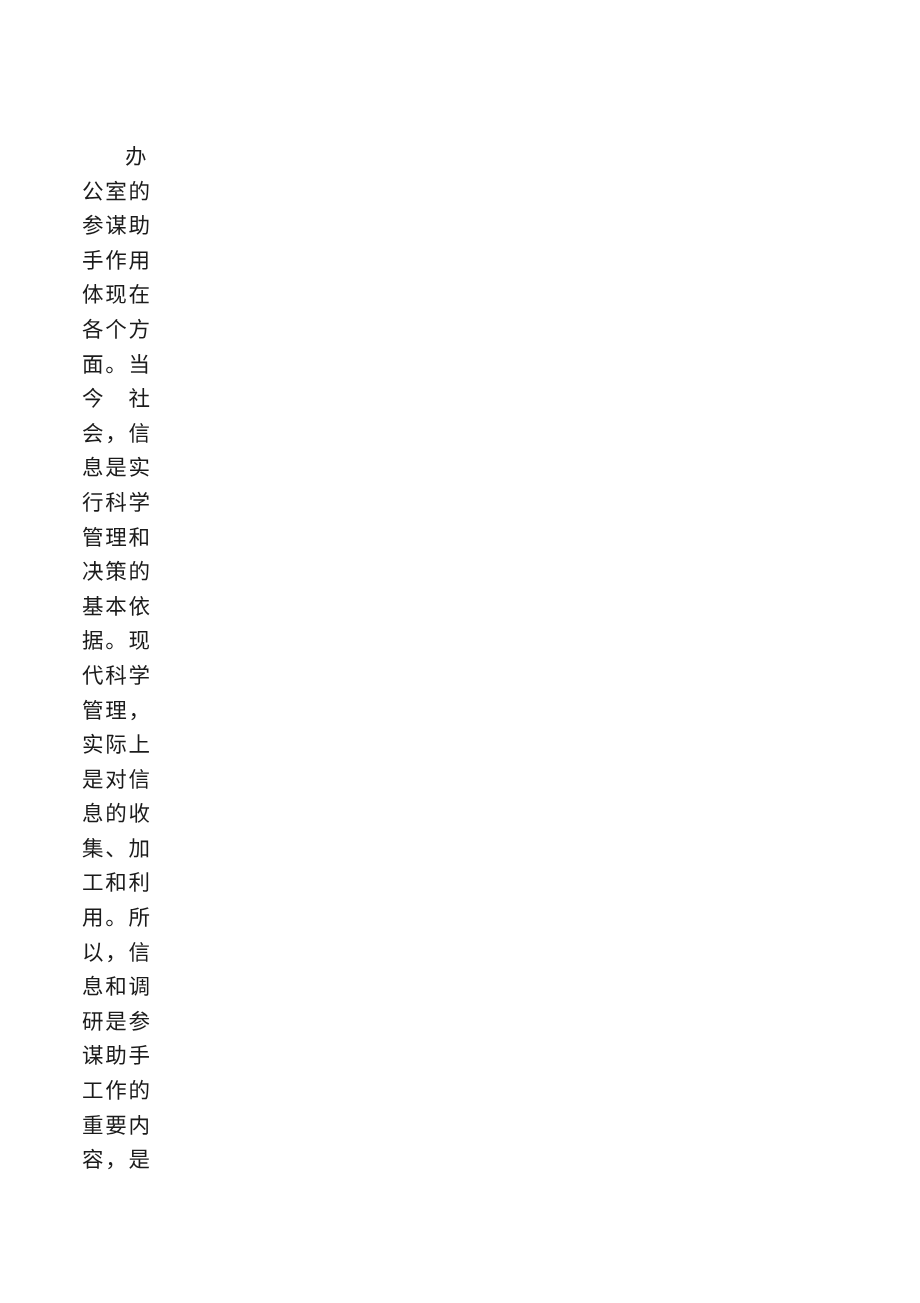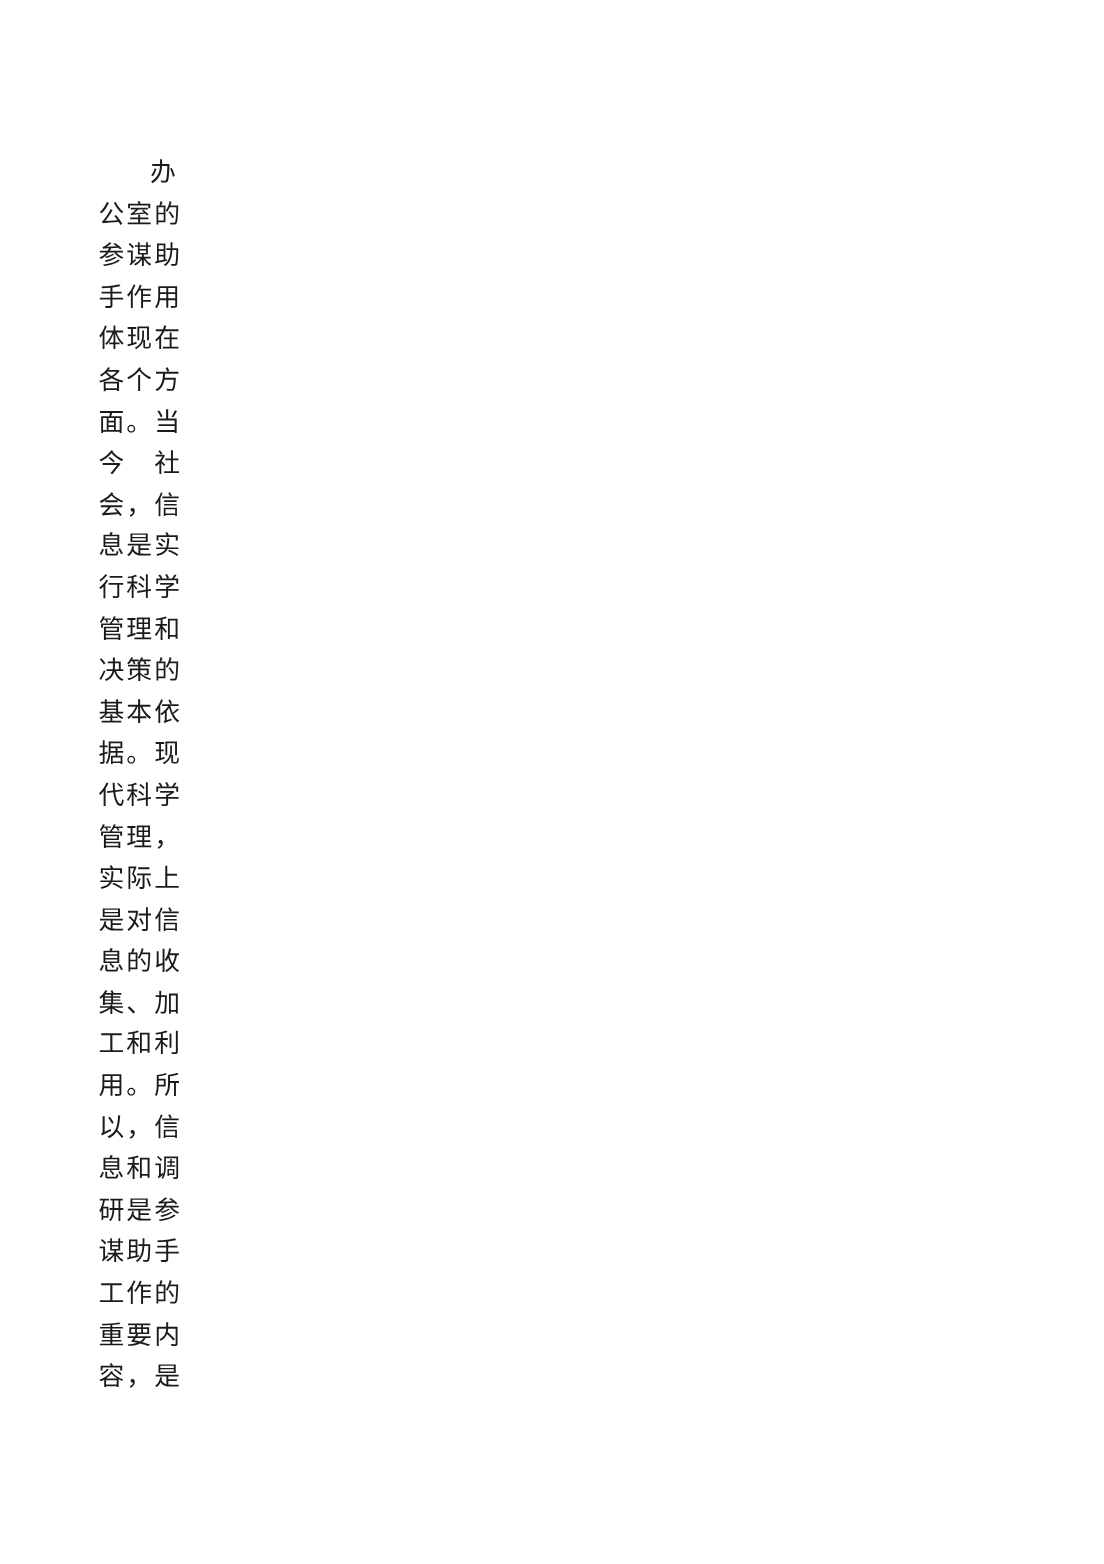--- a/index.html
+++ b/index.html
@@ -15,21 +15,21 @@
     height: 1303px;
     background: #ffffff;
     overflow: hidden;
     font-family: "DejaVu Serif", "Liberation Serif", serif;
   }
 
   
   .text-column {
     position: absolute;
     left: 82px;
-    top: 128px;
+    top: 140px;
     width: 68px;
   }
 
   .body-paragraph {
     margin: 0;
     font-size: 21.5px;
     line-height: 34.6px;
     color: #1b1b1b;
     text-align: justify;
     text-justify: inter-character;

